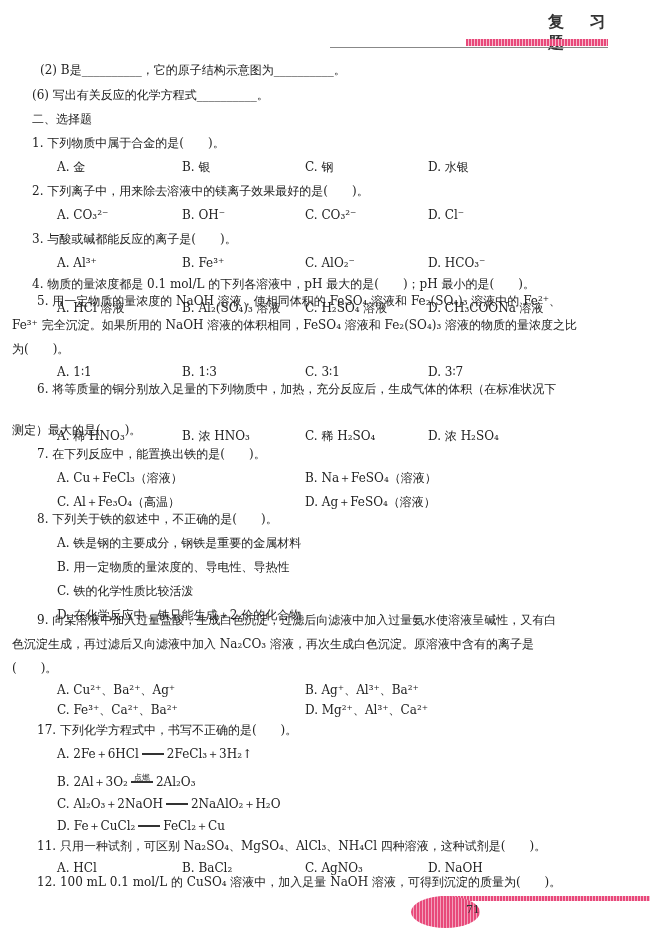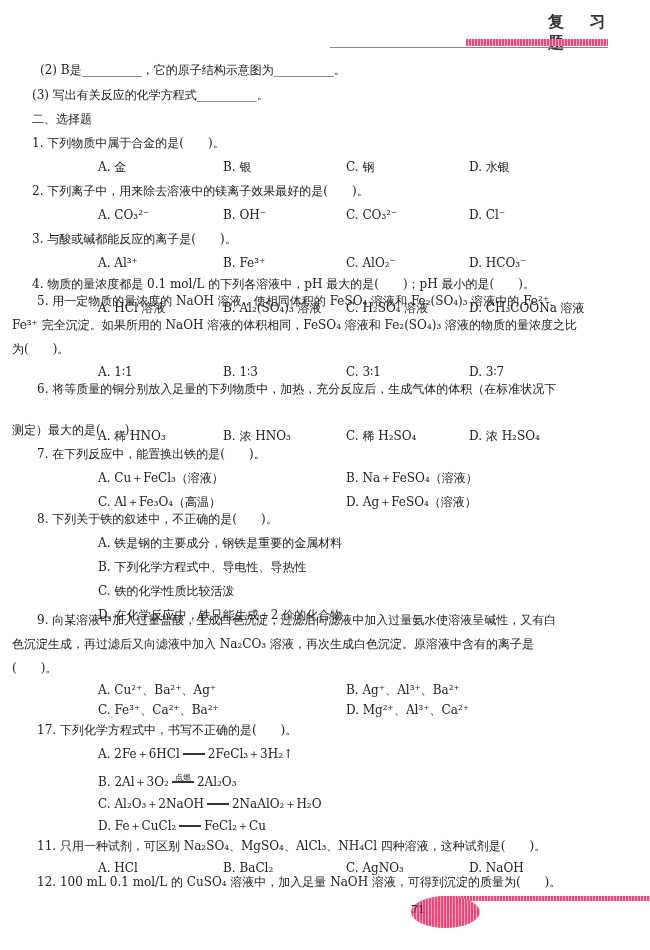--- a/index.html
+++ b/index.html
@@ -12,45 +12,45 @@
       font-weight: bold; font-size: 16px; letter-spacing: 10px; color: #333;
     }
     .header-line { position: absolute; left: 330px; top: 47px; width: 278px; height: 1px; background: #888; }
     .header-stripe {
       position: absolute; left: 466px; top: 39px; width: 142px; height: 7px;
       background: repeating-linear-gradient(90deg, #e8497a 0 2px, #f7b8cc 2px 3px);
     }
     .line {
       position: absolute; font-size: 12px; line-height: 16px; white-space: nowrap; color: #222;
     }
-    .opt { position: absolute; font-size: 12px; line-height: 16px; white-space: nowrap; color: #222; margin-left: 41px; }
+    .opt { position: absolute; font-size: 12px; line-height: 16px; white-space: nowrap; color: #222; }
     .footer-stripe {
       position: absolute; left: 440px; top: 896px; width: 210px; height: 5px;
       background: repeating-linear-gradient(90deg, #e8497a 0 2px, #f7b8cc 2px 3px);
     }
     .page-ellipse {
       position: absolute; left: 411px; top: 896px; width: 69px; height: 32px; border-radius: 50%;
       background: repeating-linear-gradient(90deg, #e8497a 0 2px, #f2a0bb 2px 3px);
     }
     .page-num {
-      position: absolute; left: 411px; top: 903px; width: 69px; text-align: left;
+      position: absolute; left: 411px; top: 903px; width: 69px; text-align: right;
       font-size: 11px; color: #333;
     }
     .eqarrow { display: inline-block; position: relative; width: 22px; height: 1px; border-top: 2px solid #333; vertical-align: middle; margin: 0 3px; }
     .cond { position: absolute; left: 0; top: -13px; width: 22px; text-align: center; font-size: 8px; }
   </style>
 </head>
 <body>
 
 <div class="header-title">复 习 题</div>
 <div class="header-stripe"></div>
 <div class="header-line"></div>
 
 <div class="line" style="left:40px;top:62px">(2) B是__________，它的原子结构示意图为__________。</div>
-<div class="line" style="left:32px;top:87px">(3) 写出有关反应的化学方程式__________。</div>
+<div class="line" style="left:32px;top:87px">(6) 写出有关反应的化学方程式__________。</div>
 <div class="line" style="left:32px;top:111px">二、选择题</div>
 
 <div class="line" style="left:32px;top:135px">1. 下列物质中属于合金的是(　　)。</div>
 <div class="opt" style="left:57px;top:159px">A. 金</div>
 <div class="opt" style="left:182px;top:159px">B. 银</div>
 <div class="opt" style="left:305px;top:159px">C. 钢</div>
 <div class="opt" style="left:428px;top:159px">D. 水银</div>
 
 <div class="line" style="left:32px;top:183px">2. 下列离子中，用来除去溶液中的镁离子效果最好的是(　　)。</div>
 <div class="opt" style="left:57px;top:207px">A. CO₃²⁻</div>
@@ -86,21 +86,21 @@
 <div class="opt" style="left:428px;top:428px">D. 浓 H₂SO₄</div>
 
 <div class="line" style="left:37px;top:446px">7. 在下列反应中，能置换出铁的是(　　)。</div>
 <div class="opt" style="left:57px;top:470px">A. Cu＋FeCl₃（溶液）</div>
 <div class="opt" style="left:305px;top:470px">B. Na＋FeSO₄（溶液）</div>
 <div class="opt" style="left:57px;top:494px">C. Al＋Fe₃O₄（高温）</div>
 <div class="opt" style="left:305px;top:494px">D. Ag＋FeSO₄（溶液）</div>
 
 <div class="line" style="left:37px;top:511px">8. 下列关于铁的叙述中，不正确的是(　　)。</div>
 <div class="opt" style="left:57px;top:535px">A. 铁是钢的主要成分，钢铁是重要的金属材料</div>
-<div class="opt" style="left:57px;top:559px">B. 下列化学方程式中、导电性、导热性</div>
+<div class="opt" style="left:57px;top:559px">B. 用一定物质的量浓度的、导电性、导热性</div>
 <div class="opt" style="left:57px;top:583px">C. 铁的化学性质比较活泼</div>
 <div class="opt" style="left:57px;top:607px">D. 在化学反应中，铁只能生成＋2 价的化合物</div>
 
 <div class="line" style="left:37px;top:612px;top:612px">9. 向某溶液中加入过量盐酸，生成白色沉淀，过滤后向滤液中加入过量氨水使溶液呈碱性，又有白</div>
 <div class="line" style="left:12px;top:636px">色沉淀生成，再过滤后又向滤液中加入 Na₂CO₃ 溶液，再次生成白色沉淀。原溶液中含有的离子是</div>
 <div class="line" style="left:12px;top:660px">(　　)。</div>
 <div class="opt" style="left:57px;top:682px">A. Cu²⁺、Ba²⁺、Ag⁺</div>
 <div class="opt" style="left:305px;top:682px">B. Ag⁺、Al³⁺、Ba²⁺</div>
 <div class="opt" style="left:57px;top:702px">C. Fe³⁺、Ca²⁺、Ba²⁺</div>
 <div class="opt" style="left:305px;top:702px">D. Mg²⁺、Al³⁺、Ca²⁺</div>

